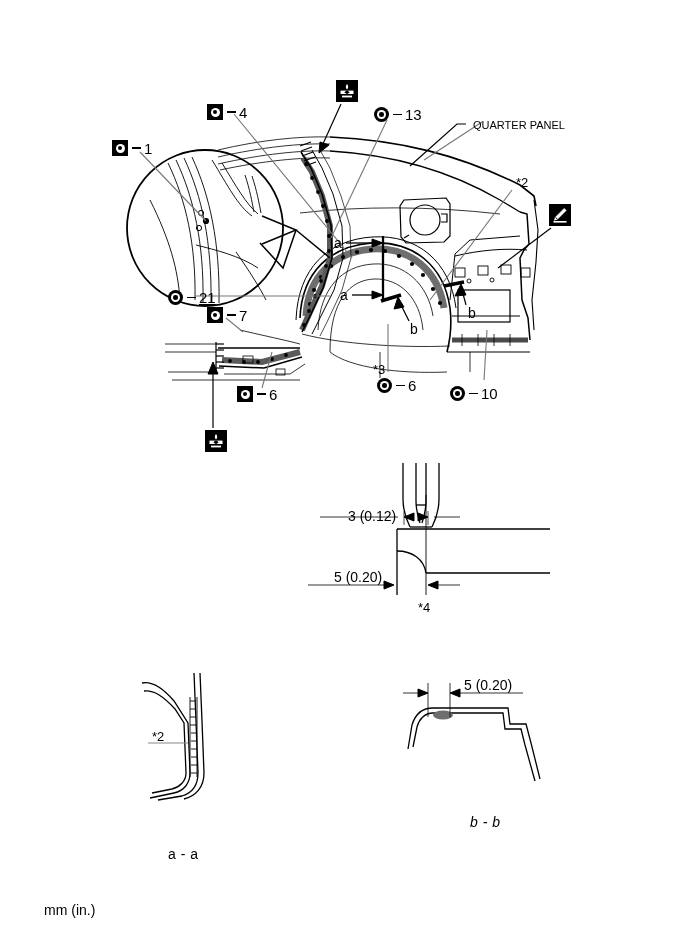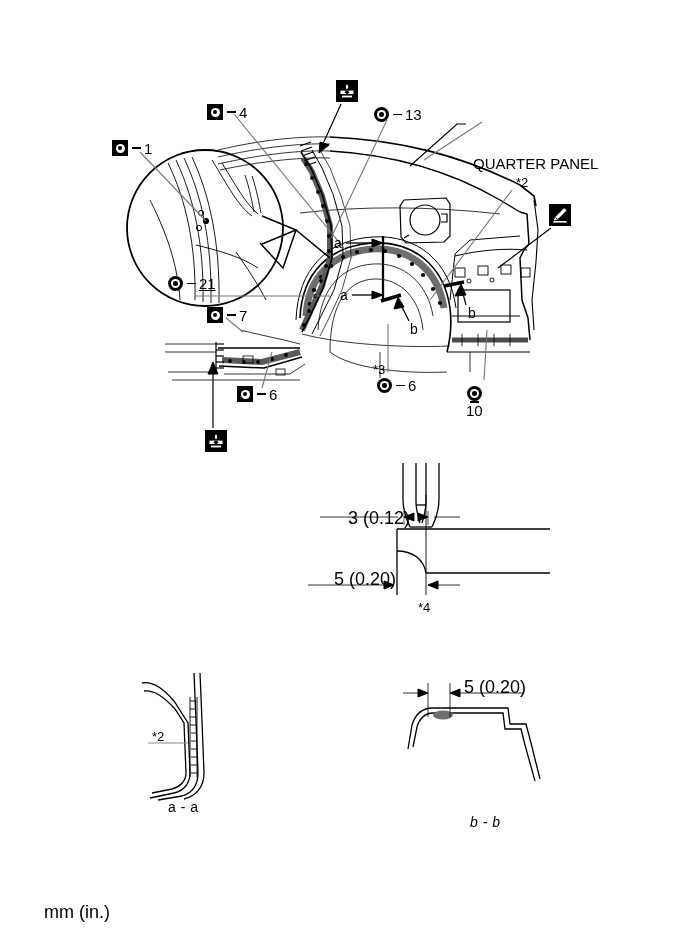--- a/index.html
+++ b/index.html
@@ -88,27 +88,27 @@
     width: 9px;
     height: 1.5px;
     background: #000;
     margin: 0 3px 0 4px;
   }
   .callout .num { font-size: 15px; }
 
   
   .txt {
     position: absolute;
-    font-size: 18px;
+    font-size: 14px;
     line-height: 1;
     white-space: nowrap;
   }
   .txt.sec { font-size: 14px; letter-spacing: .5px; }
   .txt.star { font-size: 13px; }
-  .txt.sl { font-size: 15px; margin-top: 36px; }
+  .txt.sl { font-size: 11px; }
 
   
   .toolbox {
     position: absolute;
     width: 22px;
     height: 22px;
     background: #000;
     display: flex;
     align-items: center;
     justify-content: center;
@@ -346,21 +346,21 @@
     <span class="dash"></span>
     <span class="num">4</span>
   </div>
 
   <div class="callout" style="left:374px; top:107px;">
     <span class="glyph-ci"></span>
     <span class="dash"></span>
     <span class="num">13</span>
   </div>
 
-  <div class="callout" style="left:168px; top:276px;text-decoration:underline;">
+  <div class="callout" style="left:168px; top:290px;text-decoration:underline;">
     <span class="glyph-ci"></span>
     <span class="dash"></span>
     <span class="num">21</span>
   </div>
 
   <div class="callout" style="left:207px; top:307px;">
     <span class="glyph-sq"></span>
     <span class="dash"></span>
     <span class="num">7</span>
   </div>
@@ -370,21 +370,21 @@
     <span class="dash"></span>
     <span class="num">6</span>
   </div>
 
   <div class="callout" style="left:377px; top:378px;">
     <span class="glyph-ci"></span>
     <span class="dash"></span>
     <span class="num">6</span>
   </div>
 
-  <div class="callout" style="left:466px; top:386px;flex-direction:column;">
+  <div class="callout" style="left:450px; top:386px;">
     <span class="glyph-ci"></span>
     <span class="dash"></span>
     <span class="num">10</span>
   </div>
 
   <div class="txt sl" style="left:473px; top:120px;">QUARTER PANEL</div>
 
   <div class="txt star" style="left:516px; top:176px;">*2</div>
   <div class="txt star" style="left:373px; top:363px;">*3</div>
 
@@ -480,21 +480,21 @@
       <path d="M61 100 L 67 100"></path>
         <path d="M61 108 L 67 108"></path>
       <path d="M60 32 L 60 112"></path>
         <path d="M67 32 L 67 112"></path>
     </g>
 
     <path stroke="#888" stroke-width="1.1" fill="none" d="M18 78 L 58 78"></path>
   </svg>
 
   <div class="txt star" style="left:152px; top:730px;">*2</div>
-  <div class="txt sec" style="left:168px; top:800px;">a - a</div>
+  <div class="txt sec" style="left:168px; top:847px;">a - a</div>
 
   <svg class="abs" style="left:395px; top:665px;" width="170" height="135" viewBox="0 0 170 135">
 
     <path class="ln" stroke-width="1.3" d="M18 82 L 22 62 C 24 54, 30 48, 38 48 L 108 48 L 110 64 L 126 64 L 130 80 L 140 116"></path>
     <path class="ln" stroke-width="1.3" d="M13 84 L 17 60 C 20 50, 27 43, 38 43 L 113 43 L 115 59 L 131 59 L 136 78 L 145 114"></path>
 
     <ellipse cx="48" cy="50" rx="10" ry="4.5" fill="#6e6e6e"></ellipse>
 
     <g class="ln" stroke-width="0.8">
       <path d="M33 18 L 33 52"></path>

